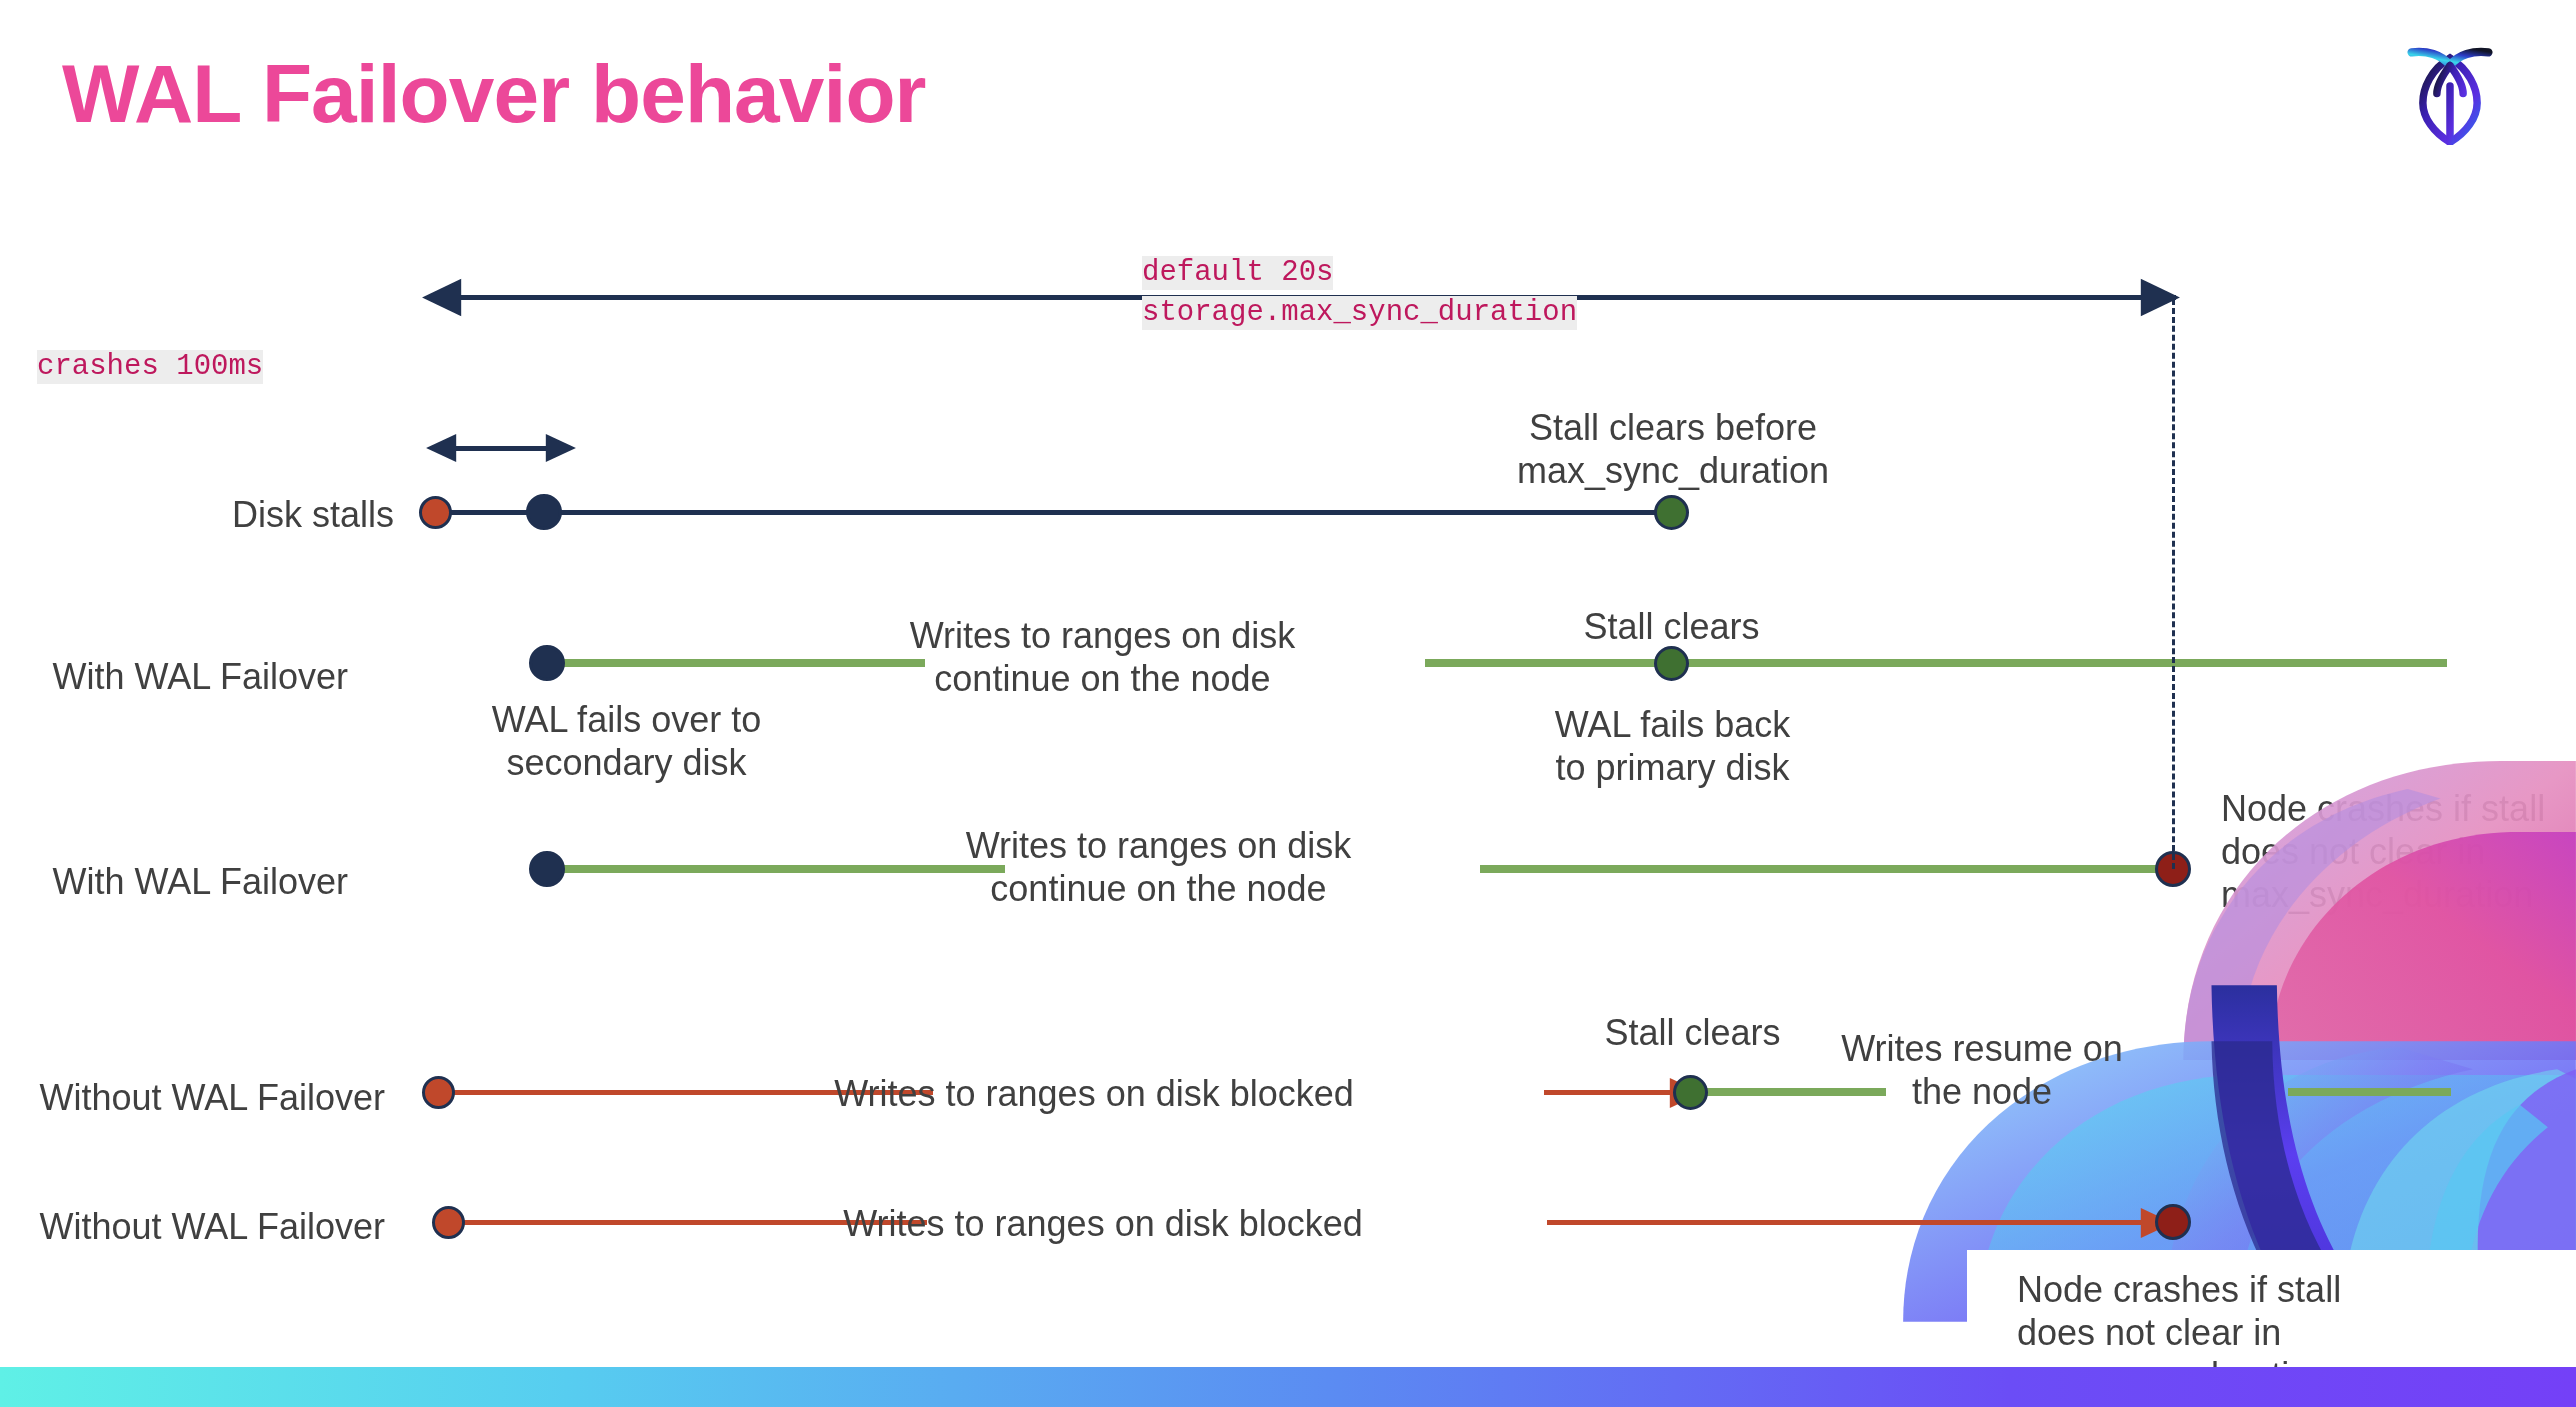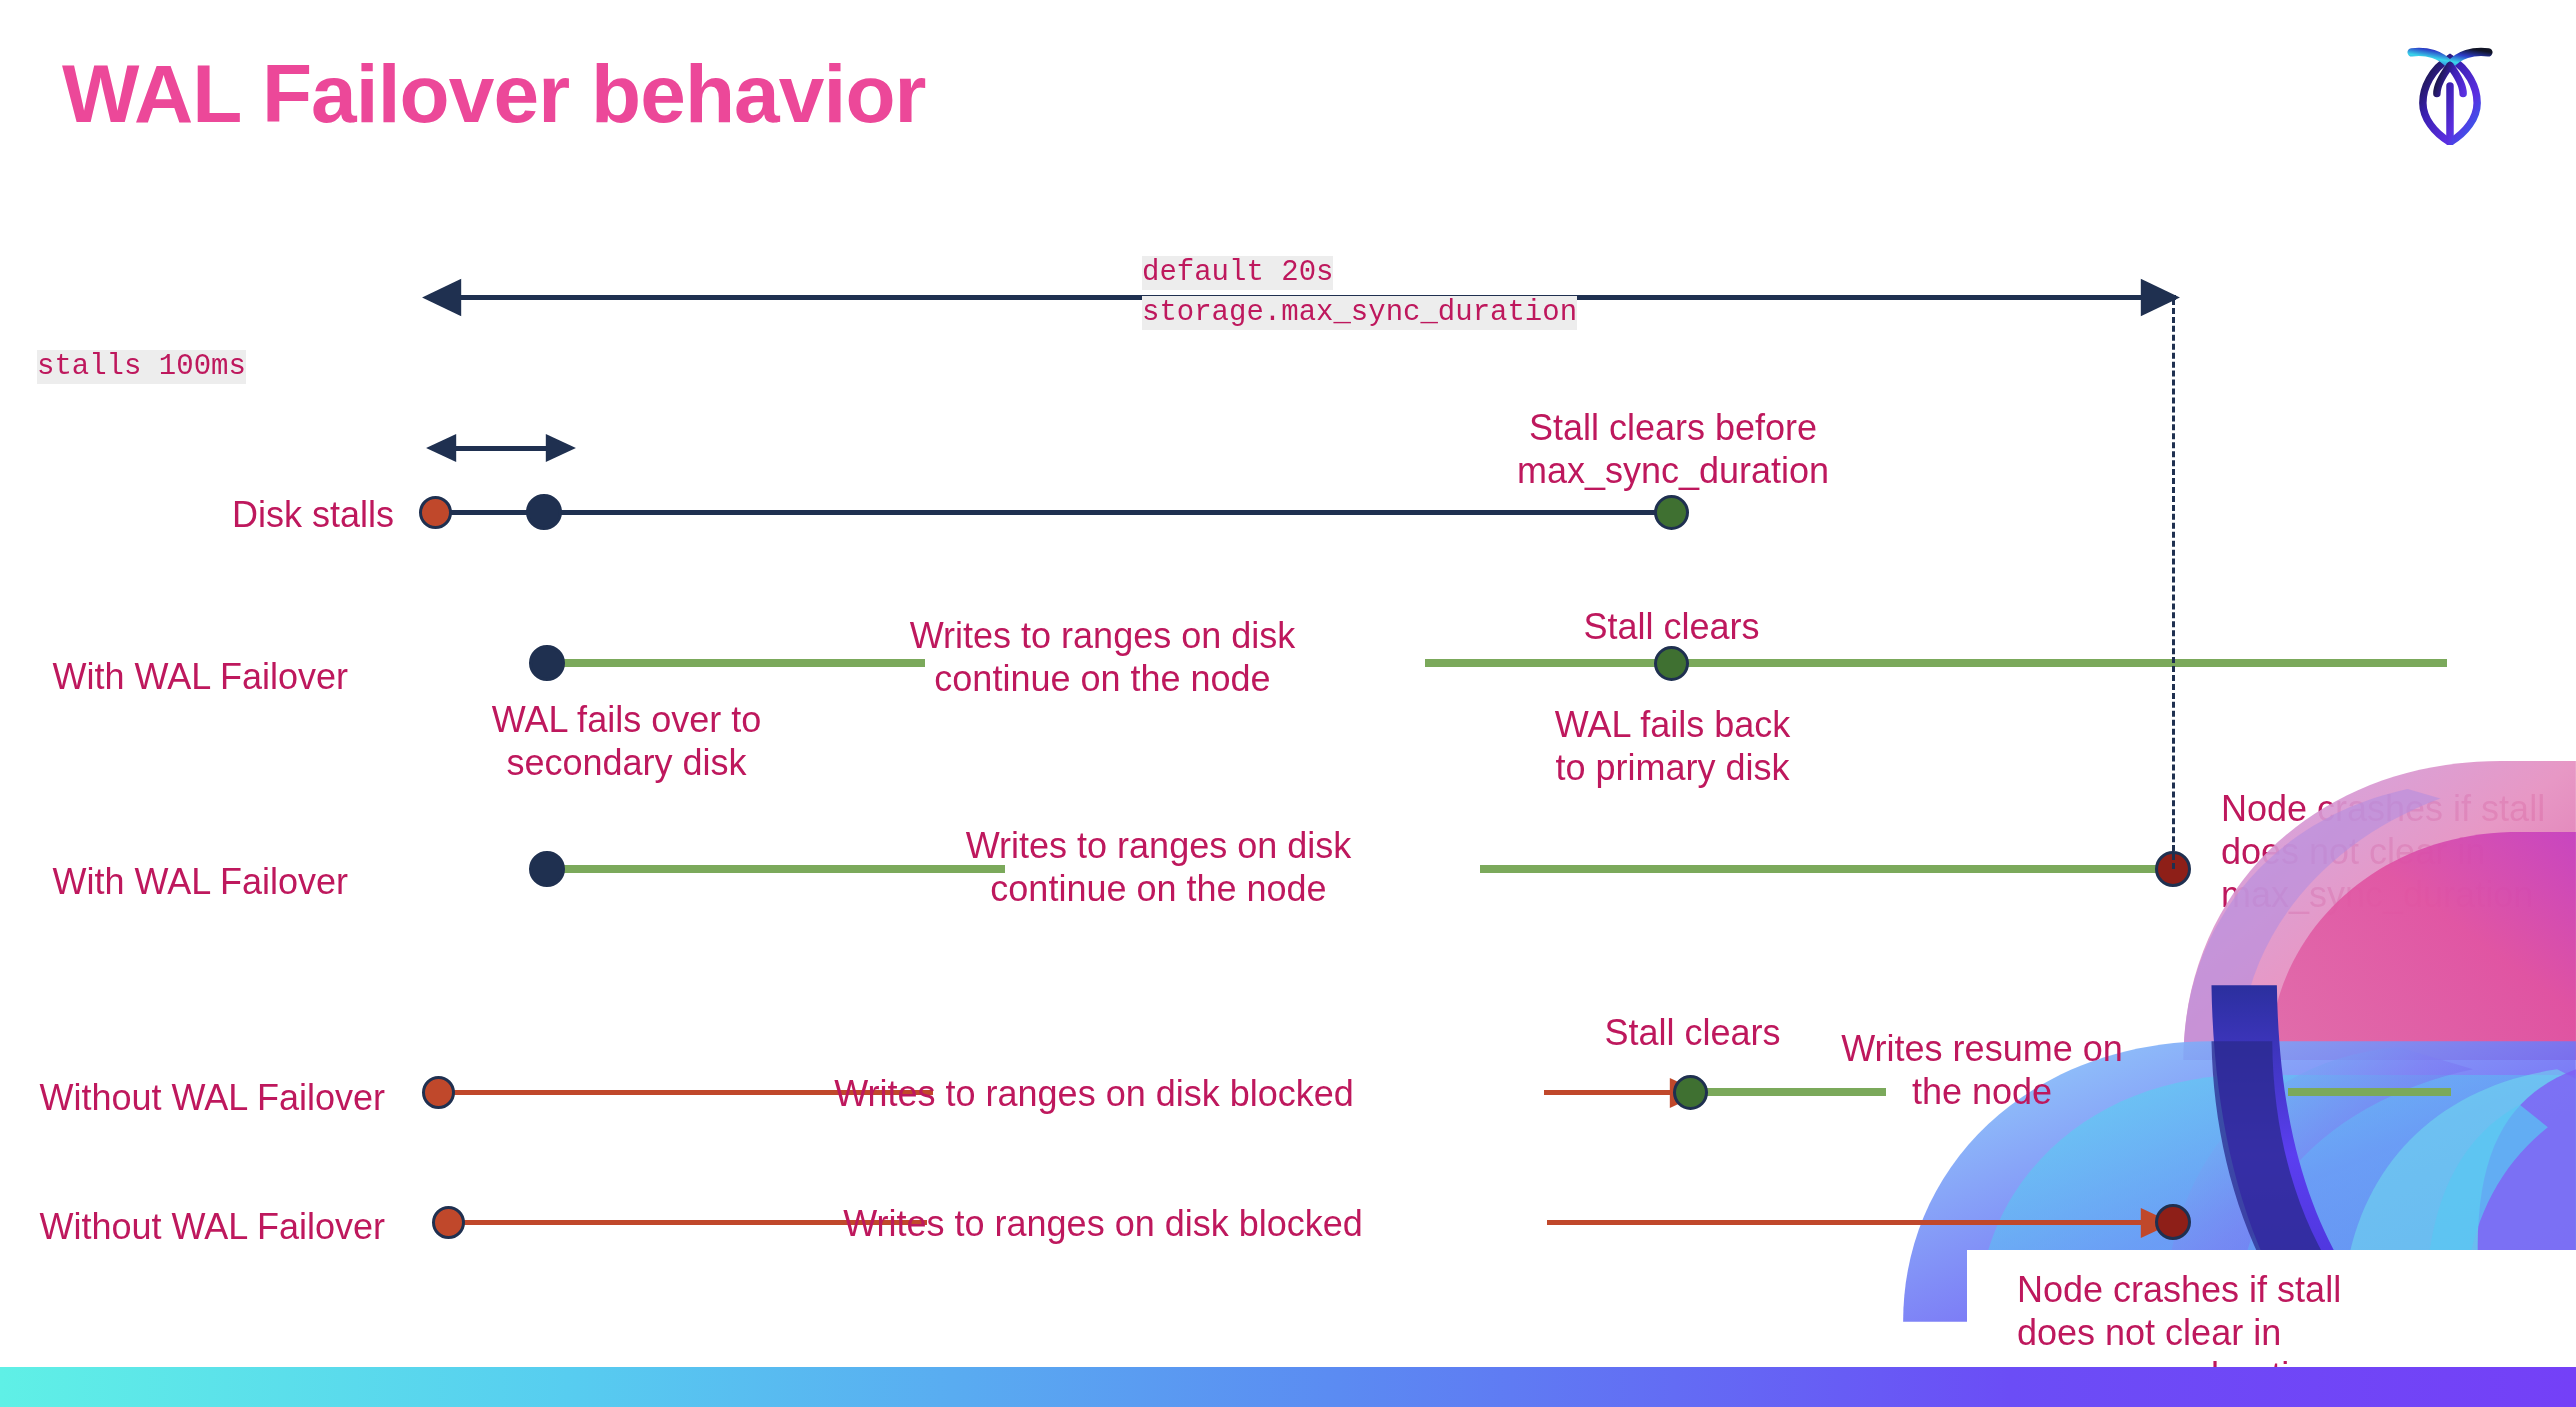--- a/index.html
+++ b/index.html
@@ -14,21 +14,21 @@
 
   
   .logo{position:absolute;left:2389px;top:28px;width:122px;height:117px;}
 
   
   .code{position:absolute;font-family:"Liberation Mono","DejaVu Sans Mono",monospace;
         font-size:29px;color:#be185d;background:#ededed;white-space:nowrap;
         line-height:1.16;letter-spacing:0px;}
 
   
-  .lbl{position:absolute;font-size:36px;color:#be185d;line-height:1.18;white-space:nowrap;}
+  .lbl{position:absolute;font-size:36px;color:#404040;line-height:1.18;white-space:nowrap;}
   .lbl.c{text-align:center;}
   .lbl.r{text-align:right;}
   .lbl.l{text-align:left;}
 
   
   .line{position:absolute;}
   .navy-line{background:#1f3050;height:4.7px;}
   .green-line{background:#7ba95b;height:8.4px;}
   .red-line{background:#c0482b;height:4.7px;}
 
@@ -87,21 +87,21 @@
     <polygon points="0,22 42,2 42,42" fill="#1f3050"></polygon>
   </svg>
 
   <svg style="position:absolute;left:2137px;top:277px;" width="43" height="41" viewBox="0 0 46 44">
     <polygon points="46,22 4,2 4,42" fill="#1f3050"></polygon>
   </svg>
 
   <div class="code" style="left:1142px;top:256px;">default 20s</div>
   <div class="code" style="left:1142px;top:296px;">storage.max_sync_duration</div>
 
-  <div class="code" style="left:37px;top:350px;">stalls 100ms</div>
+  <div class="code" style="left:37px;top:350px;">crashes 100ms</div>
 
   <div class="line navy-line" style="left:439px;top:446px;width:122px;"></div>
   <svg style="position:absolute;left:426px;top:432px;" width="34" height="32" viewBox="0 0 36 34">
     <polygon points="0,17 32,2 32,32" fill="#1f3050"></polygon>
   </svg>
   <svg style="position:absolute;left:542px;top:432px;" width="34" height="32" viewBox="0 0 36 34">
     <polygon points="36,17 4,2 4,32" fill="#1f3050"></polygon>
   </svg>
 
   <div class="lbl r" style="left:0px;top:494px;width:394px;">Disk stalls</div>

